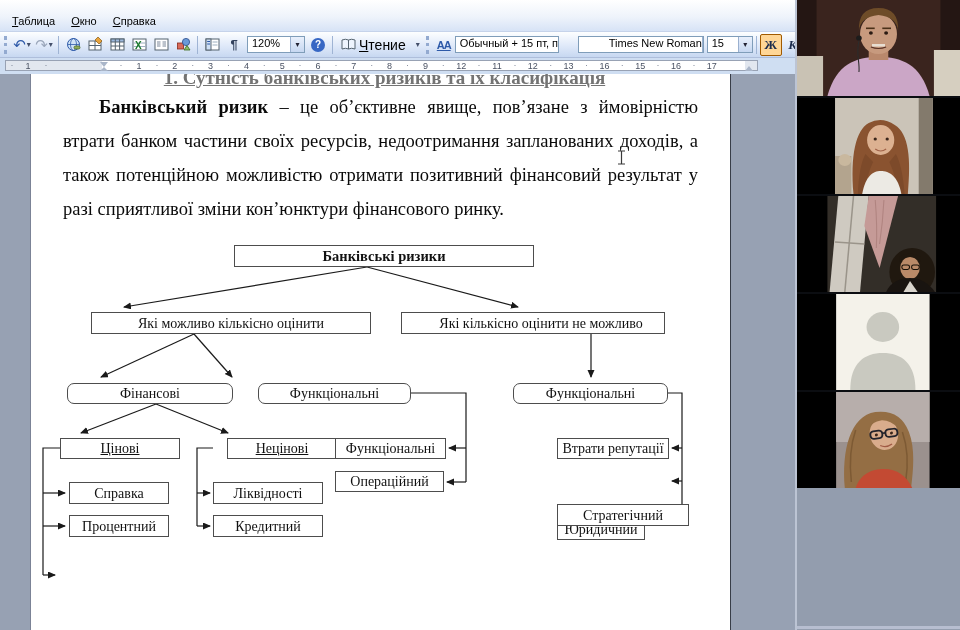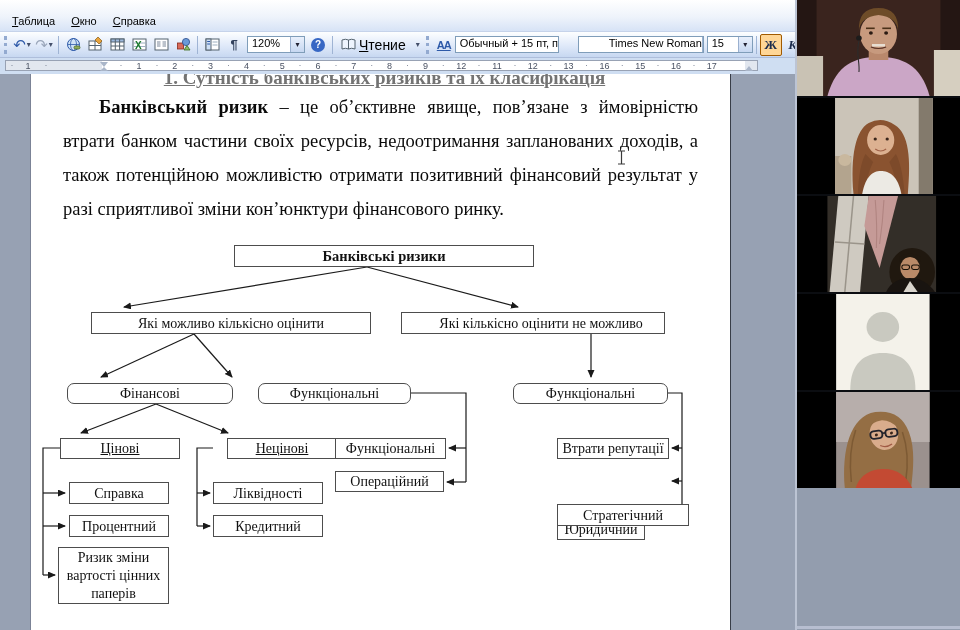--- a/index.html
+++ b/index.html
@@ -333,21 +333,20 @@
           </div>
         <div class="fb" style="left:304px;top:364px;width:111px;height:21px;">Функціональні</div>
         <div class="fb" style="left:304px;top:397px;width:109px;height:21px;">Операційний</div>
         <div class="fb" style="left:526px;top:364px;width:112px;height:21px;">Втрати репутації</div>
         <div class="fb" style="left:38px;top:408px;width:100px;height:22px;">Справка</div>
         <div class="fb" style="left:182px;top:408px;width:110px;height:22px;">Ліквідності</div>
         <div class="fb" style="left:526px;top:396px;width:88px;height:22px;margin-top:48px;">Юридичний</div>
         <div class="fb" style="left:38px;top:441px;width:100px;height:22px;">Процентний</div>
         <div class="fb" style="left:182px;top:441px;width:110px;height:22px;">Кредитний</div>
         <div class="fb" style="left:526px;top:430px;width:132px;height:22px;">Стратегічний</div>
-        <div class="fb" style="left:27px;top:473px;width:111px;height:57px;line-height:18px;padding:0 2px;">Ризик зміни вартості цінних паперів</div>
 
         <svg class="ibeam" viewBox="0 0 9 15">
           <g stroke="#3a3a3a" stroke-width="1.2" fill="none">
             <path d="M1,1 H8 M4.5,1 V14 M1,14 H8"></path>
           </g>
         </svg>
 
       </div>
     </div>
   </div>

